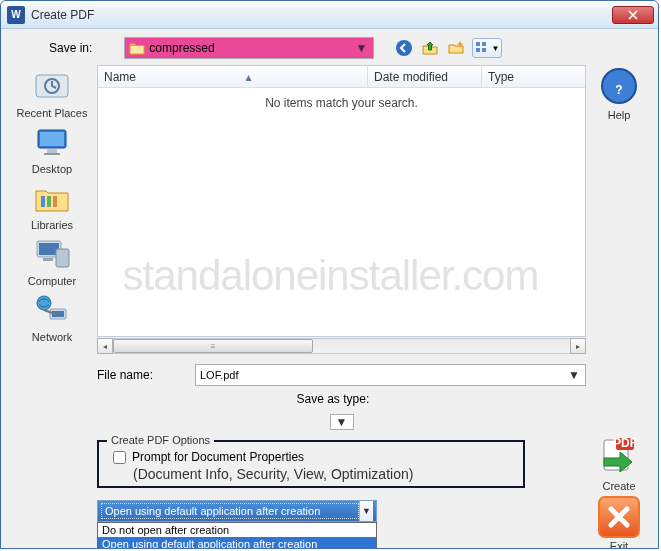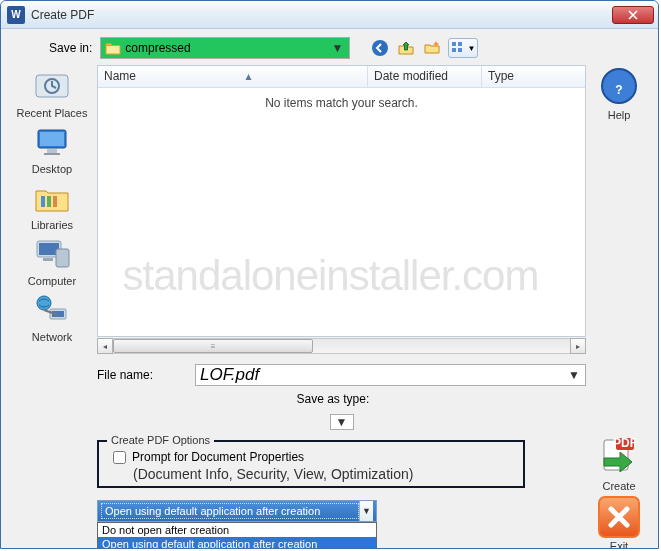--- a/index.html
+++ b/index.html
@@ -10,53 +10,53 @@
 .titlebar { height: 28px; background: linear-gradient(#fdfefe, #e8f0f7 40%, #d6e5f5); display: flex; align-items: center; padding: 0 2px 0 6px; border-bottom: 1px solid #b5c9dc; border-radius: 5px 5px 0 0; }
 .app-icon { width: 18px; height: 18px; background: #2b579a; border-radius: 2px; display: flex; align-items: center; justify-content: center; color: #fff; font-weight: bold; font-size: 10px; margin-right: 6px; }
 .title-text { flex: 1; color: #333; font-size: 12px; }
 .close-btn { width: 42px; height: 18px; background: linear-gradient(#e28080, #c83535); border: 1px solid #8b2020; border-radius: 3px; display: flex; align-items: center; justify-content: center; color: #fff; cursor: pointer; margin-right: 2px; }
 .close-btn svg { width: 10px; height: 10px; }
 
 .content { padding: 8px 12px; height: calc(100% - 28px); display: flex; flex-direction: column; }
 
 .topbar { display: flex; align-items: center; gap: 8px; margin-bottom: 6px; margin-left: 36px; }
 .topbar-label { }
-.folder-combo { flex: 0 0 250px; height: 22px; border: 1px solid #abadb3; background: #22c55e; display: flex; align-items: center; padding: 0 4px; gap: 4px; }
+.folder-combo { flex: 0 0 250px; height: 22px; border: 1px solid #abadb3; background: #ec4899; display: flex; align-items: center; padding: 0 4px; gap: 4px; margin-left: 24px; }
 .folder-mini { width: 16px; height: 14px; }
 .combo-text { flex: 1; }
 .combo-arrow { width: 16px; color: #333; text-align: center; }
 .nav-icons { display: flex; gap: 6px; margin-left: 12px; align-items: center; }
 .nav-icon { width: 20px; height: 20px; display: flex; align-items: center; justify-content: center; cursor: pointer; }
 
 .main-row { display: flex; gap: 6px; flex: 1; }
 
 .places { width: 78px; display: flex; flex-direction: column; gap: 0; padding-top: 0; }
 .place { display: flex; flex-direction: column; align-items: center; gap: 2px; cursor: pointer; padding: 2px; }
 .place-icon { width: 44px; height: 38px; display: flex; align-items: center; justify-content: center; }
 .place-label { font-size: 11px; color: #333; }
 
 .center { flex: 1; display: flex; flex-direction: column; }
 .listview { border: 1px solid #c2cddb; background: #fff; height: 272px; display: flex; flex-direction: column; position: relative; }
 .lv-header { height: 22px; display: flex; background: linear-gradient(#fdfefe, #eef3fa); border-bottom: 1px solid #d6e0ec; }
-.lv-col { border-right: 1px solid #d6e0ec; padding: 3px 6px; color: #333; display: flex; align-items: flex-start; }
+.lv-col { border-right: 1px solid #d6e0ec; padding: 3px 6px; color: #333; display: flex; align-items: center; }
 .lv-col.name { width: 270px; }
 .lv-col.date { width: 114px; }
 .lv-col.type { flex: 1; border-right: none; }
 .sort-ind { margin: 0 auto; color: #5a7aa0; }
 .lv-body { flex: 1; display: flex; align-items: flex-start; justify-content: center; padding-top: 8px; color: #444; }
 
 .hscroll { height: 16px; display: flex; align-items: center; margin-top: 1px; }
 .scr-btn { width: 16px; height: 16px; border: 1px solid #b0b0b0; background: linear-gradient(#fdfdfd,#e6e6e6); display: flex; align-items: center; justify-content: center; font-size: 8px; color: #555; cursor: pointer; }
 .scr-track { flex: 1; height: 16px; background: linear-gradient(#e8e8e8,#f4f4f4); border-top: 1px solid #c9c9c9; border-bottom: 1px solid #c9c9c9; position: relative; }
 .scr-thumb { position: absolute; left: 0; top: 0; height: 14px; width: 200px; background: linear-gradient(#f8f8f8,#dcdcdc); border: 1px solid #a8a8a8; border-radius: 2px; }
 
 .name-row { display: flex; align-items: center; gap: 8px; margin-top: 10px; }
 .name-row label { width: 90px; }
 .text-combo { flex: 1; height: 22px; border: 1px solid #abadb3; background: #fff; display: flex; align-items: center; padding: 0 4px; }
-.text-combo input { border: none; outline: none; flex: 1; font-size: 17px; font-style: italic; }
+.text-combo input { border: none; outline: none; flex: 1; font-size: 11px; }
 .text-combo .combo-arrow { width: 14px; }
 
 .fieldset { border: 2px solid #0f172a; margin-top: 10px; padding: 8px 10px 4px 10px; position: relative; width: 428px; }
 .fieldset-legend { position: absolute; top: -8px; left: 8px; background: #f0f0f0; padding: 0 4px; font-size: 11px; color: #333; }
 .check-row { display: flex; align-items: center; gap: 6px; margin-bottom: 2px; margin-left: 4px;}
 .check-row input { width: 13px; height: 13px; }
 .sub-hint { margin-left: 24px; color: #333; font-size: 14px; }
 
 .dropdown-open { margin-top: 12px; width: 280px; position: relative; }
 .dd-closed { height: 22px; border: 1px solid #7a9fcb; background: linear-gradient(#4d90d9,#2e6fc0); display: flex; align-items: center; padding: 0 3px; }

